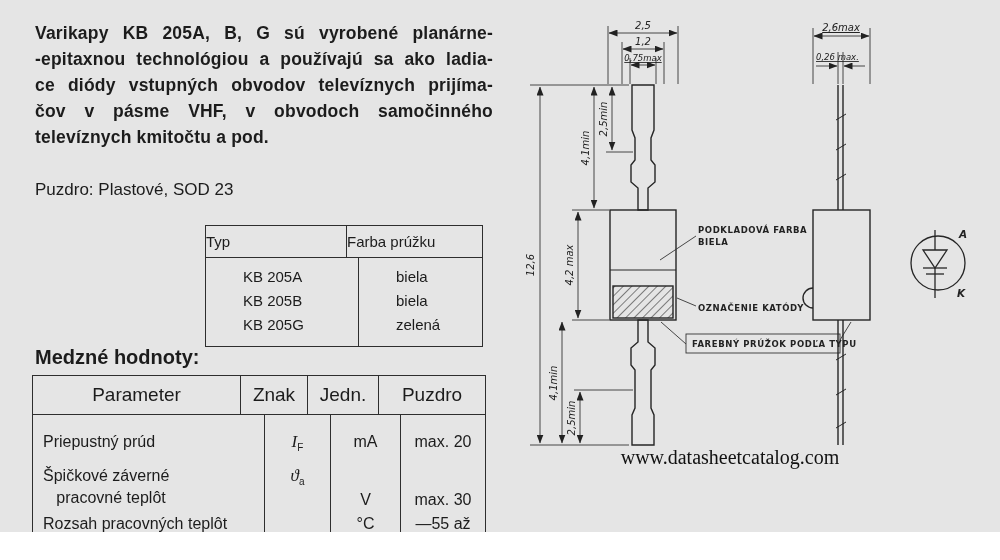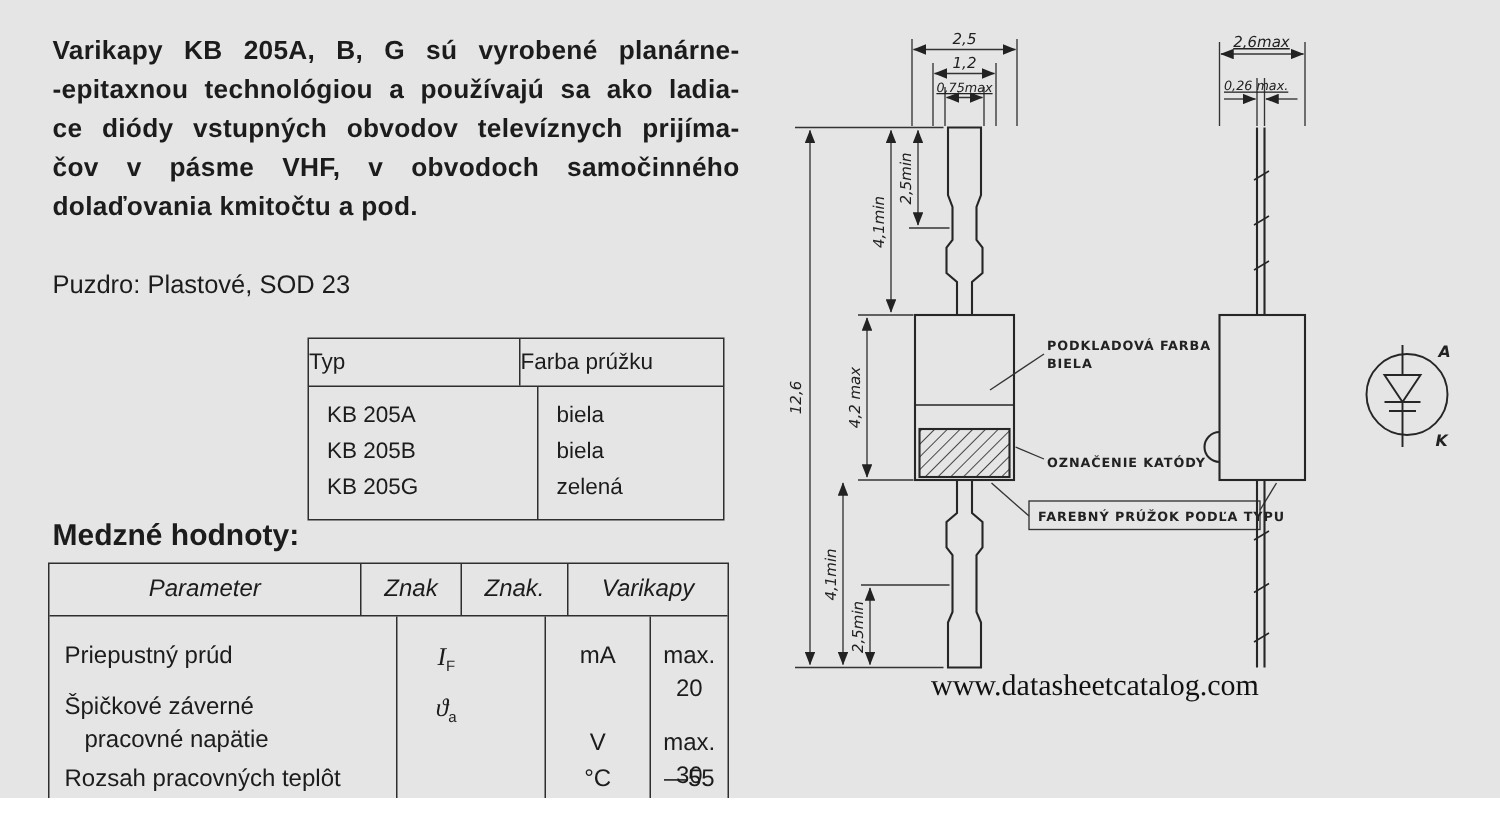--- a/index.html
+++ b/index.html
@@ -17,37 +17,37 @@
   
   .ttable{position:absolute;left:205px;top:225px;width:276px;
     border:1.5px solid #2e2e2e;font-size:15px;background:transparent;}
   .ttable .thead{display:flex;border-bottom:1.5px solid #2e2e2e;}
   .ttable .thead .hc{padding:7px 0;text-align:left;}
   .ttable .thead .hc1{width:140px;border-right:1.5px solid #2e2e2e;}
   .ttable .thead .hc2{flex:1;}
   .ttable .tbody{display:flex;}
   .ttable .col1{width:140px;border-right:1.5px solid #2e2e2e;padding:7px 0 9px 12px;}
   .ttable .col2{flex:1;padding:7px 0 9px 12px;}
-  .ttable .trow{height:24px;line-height:24px;}
+  .ttable .trow{height:24px;line-height:24px;margin-left:25px;}
 
   
   .limits-title{position:absolute;left:35px;top:346px;font-weight:bold;font-size:20px;}
   .ltable{position:absolute;left:32px;top:375px;width:452px;
     border:1.5px solid #2e2e2e;font-size:16px;}
-  .ltable .lhead{display:flex;border-bottom:1.5px solid #2e2e2e;font-size:16px;font-style:italic;}
+  .ltable .lhead{display:flex;border-bottom:1.5px solid #2e2e2e;font-size:19px;}
   .ltable .lhead .hcell{padding:8px 0;text-align:center;}
   .ltable .lhead .h1{width:207px;}
   .ltable .lhead .h2{width:66px;border-left:1.5px solid #2e2e2e;}
   .ltable .lhead .h3{width:70px;border-left:1.5px solid #2e2e2e;}
   .ltable .lhead .h4{flex:1;border-left:1.5px solid #2e2e2e;}
   .ltable .lbody{display:flex;}
   .lcol{padding-top:16px;padding-bottom:2px;box-sizing:border-box;}
   .lcol-param{width:207px;padding-left:10px;}
   .lcol-znak{width:66px;border-left:1.5px solid #2e2e2e;text-align:center;margin-left:24px;}
-  .lcol-jedn{width:70px;border-left:1.5px solid #2e2e2e;text-align:center;margin-left:33px;}
+  .lcol-jedn{width:70px;border-left:1.5px solid #2e2e2e;text-align:center;}
   .lcol-hodn{flex:1;border-left:1.5px solid #2e2e2e;text-align:center;}
   .lr{line-height:22px;}
   .lr1{height:34px;}
   .lr2{height:48px;}
   .lr3{height:28px;}
   .pre{white-space:pre-wrap;}
   .push2{padding-top:24px;box-sizing:border-box;}
   .sym{font-family:"Liberation Serif", serif;font-style:italic;font-size:17px;}
   .sub{font-family:"Liberation Sans", sans-serif;font-size:10px;vertical-align:sub;}
 
@@ -65,21 +65,21 @@
 </head>
 <body>
 
 <div class="page">
 
   <div class="intro">
     <div class="line just">Varikapy KB 205A, B, G sú vyrobené planárne-</div>
     <div class="line just">-epitaxnou technológiou a používajú sa ako ladia-</div>
     <div class="line just">ce diódy vstupných obvodov televíznych prijíma-</div>
     <div class="line just">čov v pásme VHF, v obvodoch samočinného</div>
-    <div class="line">dolaďovania kmitočtu a pod.</div>
+    <div class="line">televíznych kmitočtu a pod.</div>
   </div>
 
   <div class="puzdro">Puzdro: Plastové, SOD 23</div>
 
   <div class="ttable">
     <div class="thead">
       <div class="hc hc1">Typ</div>
       <div class="hc hc2">Farba prúžku</div>
     </div>
     <div class="tbody">
@@ -95,28 +95,28 @@
       </div>
     </div>
   </div>
 
   <div class="limits-title">Medzné hodnoty:</div>
 
   <div class="ltable">
     <div class="lhead">
       <div class="hcell h1">Parameter</div>
       <div class="hcell h2">Znak</div>
-      <div class="hcell h3">Znak.</div>
-      <div class="hcell h4">Varikapy</div>
+      <div class="hcell h3">Jedn.</div>
+      <div class="hcell h4">Puzdro</div>
     </div>
     <div class="lbody">
       <div class="lcol lcol-param">
         <div class="lr lr1">Priepustný prúd</div>
         <div class="lr lr2 pre">Špičkové záverné
-   pracovné napätie</div>
+   pracovné teplôt</div>
         <div class="lr lr3">Rozsah pracovných teplôt</div>
       </div>
       <div class="lcol lcol-znak">
         <div class="lr lr1"><span class="sym">I</span><span class="sub">F</span></div>
         <div class="lr lr3"><span class="sym">ϑ</span><span class="sub">a</span></div>
       </div>
       <div class="lcol lcol-jedn">
         <div class="lr lr1">mA</div>
         <div class="lr lr2 push2">V</div>
         <div class="lr lr3">°C</div>

